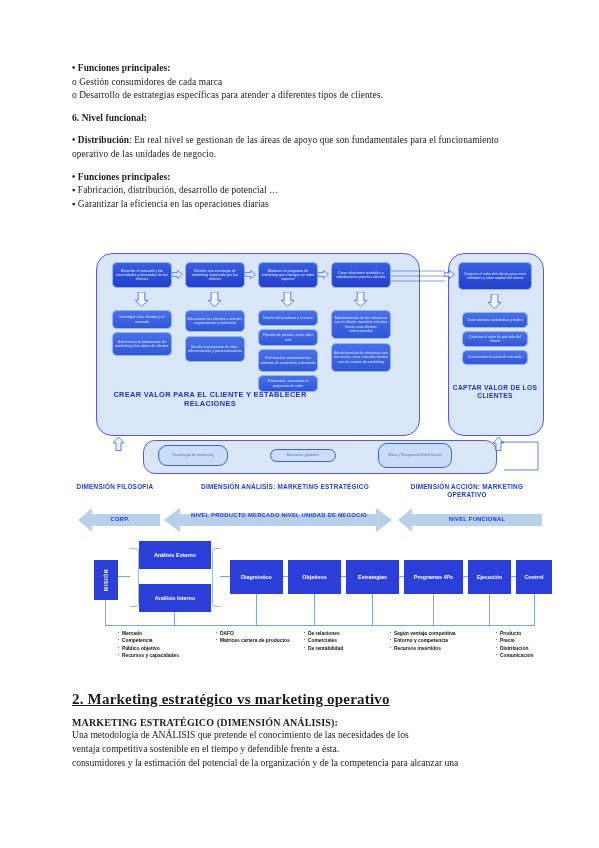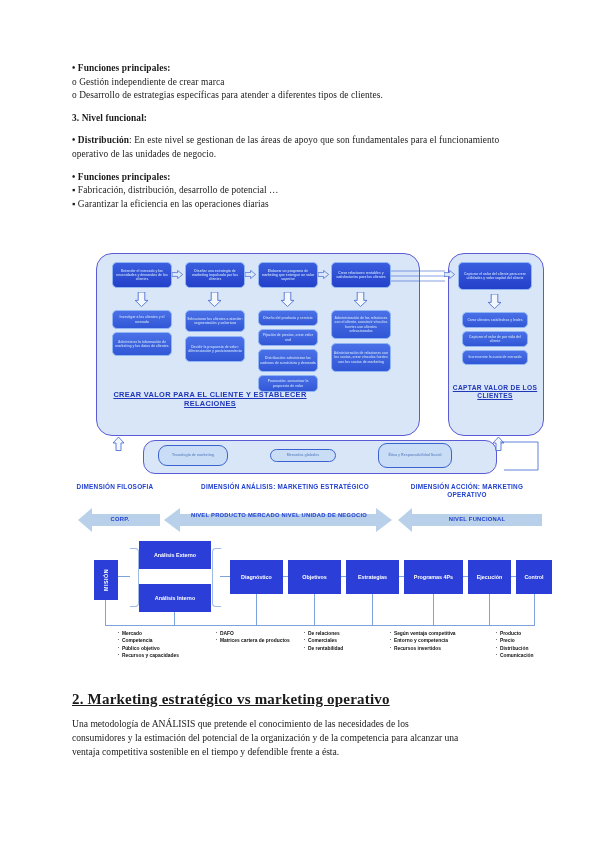--- a/index.html
+++ b/index.html
@@ -30,21 +30,21 @@
       display:flex;align-items:center;justify-content:center;padding:1px;
       box-sizing:border-box;overflow:hidden;
       background-image:linear-gradient(180deg,#3a5ee0 0%,#2440c9 100%);}
   .bx.lt{background-image:linear-gradient(180deg,#4a70e8 0%,#3257d6 100%);}
   .pill{position:absolute;background:#c9ddf6;border:1.2px solid #3b63d0;border-radius:9px;
         color:#6f90c9;font-family:"Liberation Sans",sans-serif;font-weight:bold;
         font-size:3.6px;line-height:4.4px;text-align:center;
         display:flex;align-items:center;justify-content:center;box-sizing:border-box;}
 
   .cap{position:absolute;font-family:"Liberation Sans",sans-serif;font-weight:bold;
-       color:#2036b8;text-align:center;letter-spacing:.35px;text-decoration:underline;}
+       color:#2036b8;text-align:center;letter-spacing:.35px;}
   #cap1{left:14px;top:137px;width:200px;font-size:7.4px;line-height:9.4px;}
   #cap2{left:356px;top:131px;width:86px;font-size:6.6px;line-height:8.4px;}
 
   .dn{position:absolute;width:15px;height:15px;}
   .rt{position:absolute;width:11px;height:9px;}
   .upW{position:absolute;width:13px;height:14px;}
 
   
   #fig2{position:absolute;left:72px;top:483px;width:470px;height:188px;
         font-family:"Liberation Sans",sans-serif;}
@@ -68,26 +68,26 @@
   .blist li{margin:0;padding:0;}
   .blist ul{margin:0;padding-left:6px;list-style:none;}
   .blist li::before{content:"\25AA";color:#333;font-size:3.6px;margin-right:2.6px;
                     vertical-align:middle;}
 </style>
 </head>
 <body>
 
 <div class="doc">
   <div class="ln bold">• Funciones principales:</div>
-  <div class="ln">o Gestión independiente de crear marca</div>
+  <div class="ln">o Gestión consumidores de cada marca</div>
   <div class="ln">o Desarrollo de estrategias específicas para atender a diferentes tipos de clientes.</div>
   <div class="gap"></div>
-  <div class="ln bold">3. Nivel funcional:</div>
-  <div class="gap"></div>
-  <div class="ln"><span class="bold">• Distribución</span><span>: En este nivel se gestionan de las áreas de apoyo que son fundamentales para el funcionamiento operativo de las unidades de negocio.</span></div>
+  <div class="ln bold">6. Nivel funcional:</div>
+  <div class="gap"></div>
+  <div class="ln"><span class="bold">• Distribución</span><span>: En real nivel se gestionan de las áreas de apoyo que son fundamentales para el funcionamiento operativo de las unidades de negocio.</span></div>
   <div class="gap"></div>
   <div class="ln bold">• Funciones principales:</div>
   <div class="ln">▪ Fabricación, distribución, desarrollo de potencial …</div>
   <div class="ln">▪ Garantizar la eficiencia en las operaciones diarias</div>
   <div class="gap"></div>
 </div>
 
 <div id="fig1">
 
   <div class="panel" id="panelLeft"></div>
@@ -253,16 +253,17 @@
       <li>Precio</li>
       <li>Distribución</li>
       <li>Comunicación</li>
     </ul>
   </div>
 </div>
 
 <div class="p2">
   <div class="h-sec">2. Marketing estratégico vs marketing operativo</div>
   <div class="gap"></div>
+  <div class="h-sub">MARKETING ESTRATÉGICO (DIMENSIÓN ANÁLISIS):</div>
   <div class="body-ln">Una metodología de ANÁLISIS que pretende el conocimiento de las necesidades de los</div>
+  <div class="body-ln">ventaja competitiva sostenible en el tiempo y defendible frente a ésta.</div>
   <div class="body-ln">consumidores y la estimación del potencial de la organización y de la competencia para alcanzar una</div>
-  <div class="body-ln">ventaja competitiva sostenible en el tiempo y defendible frente a ésta.</div>
 </div>
 
 </body></html>

